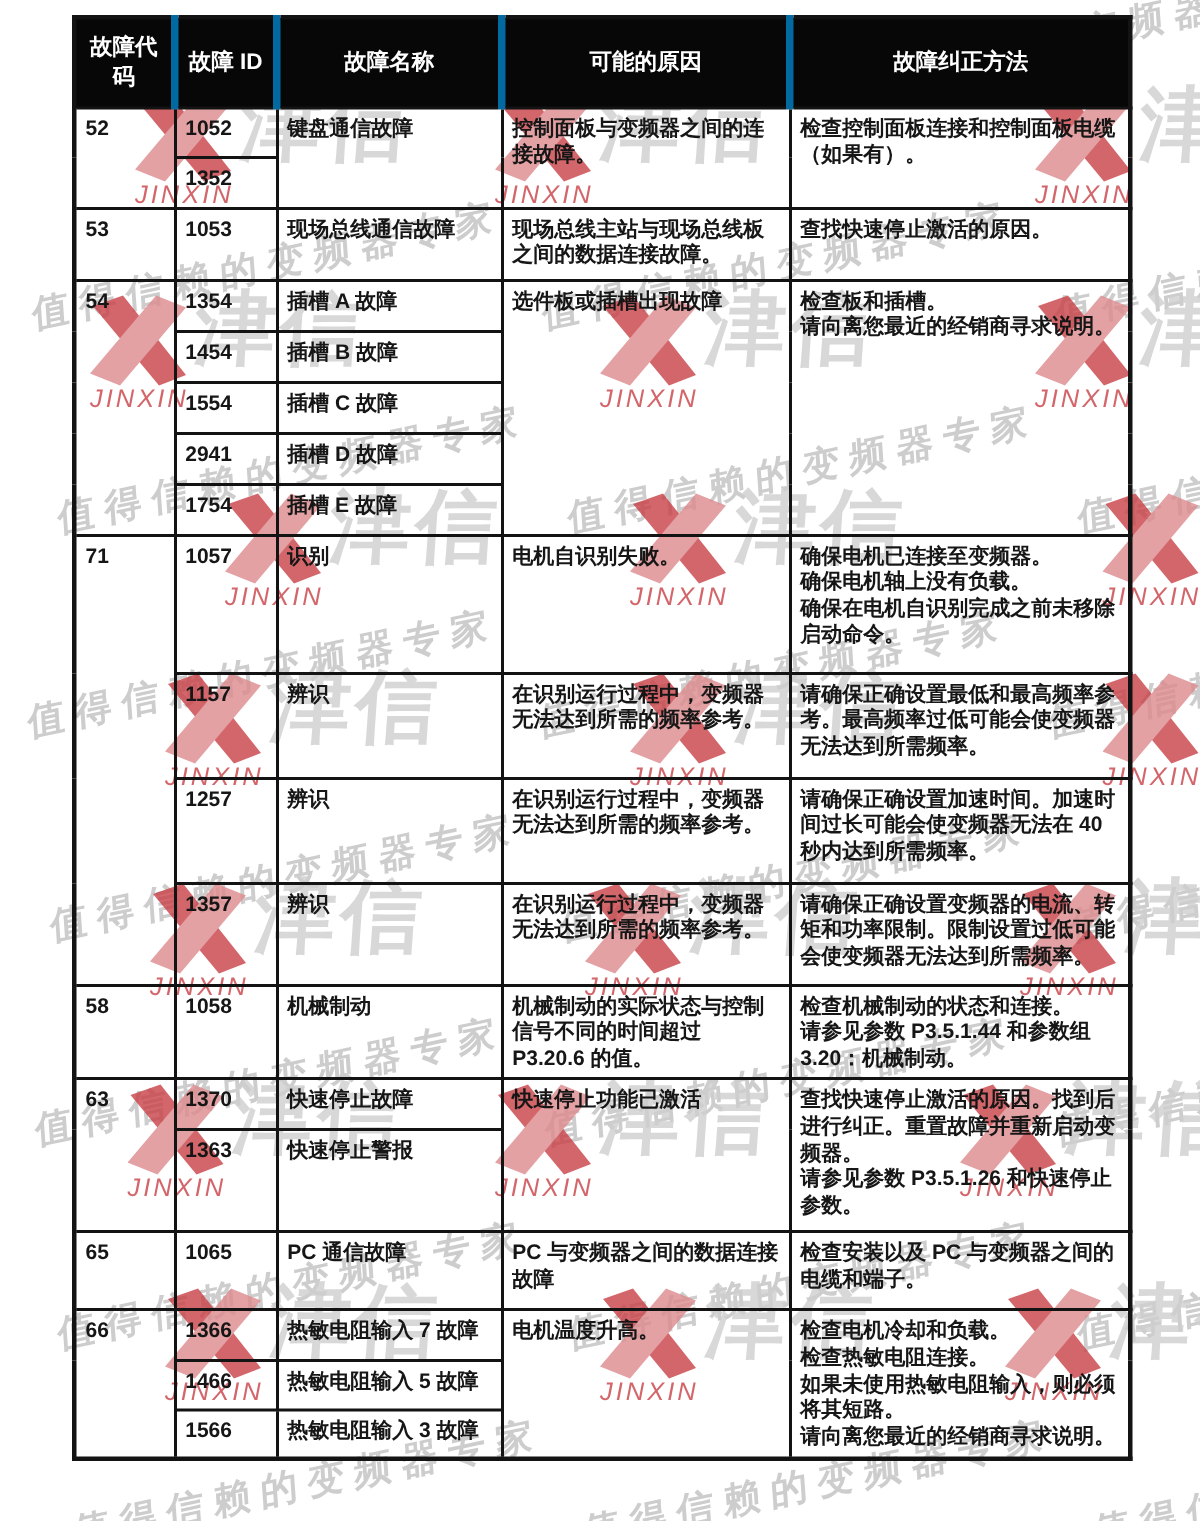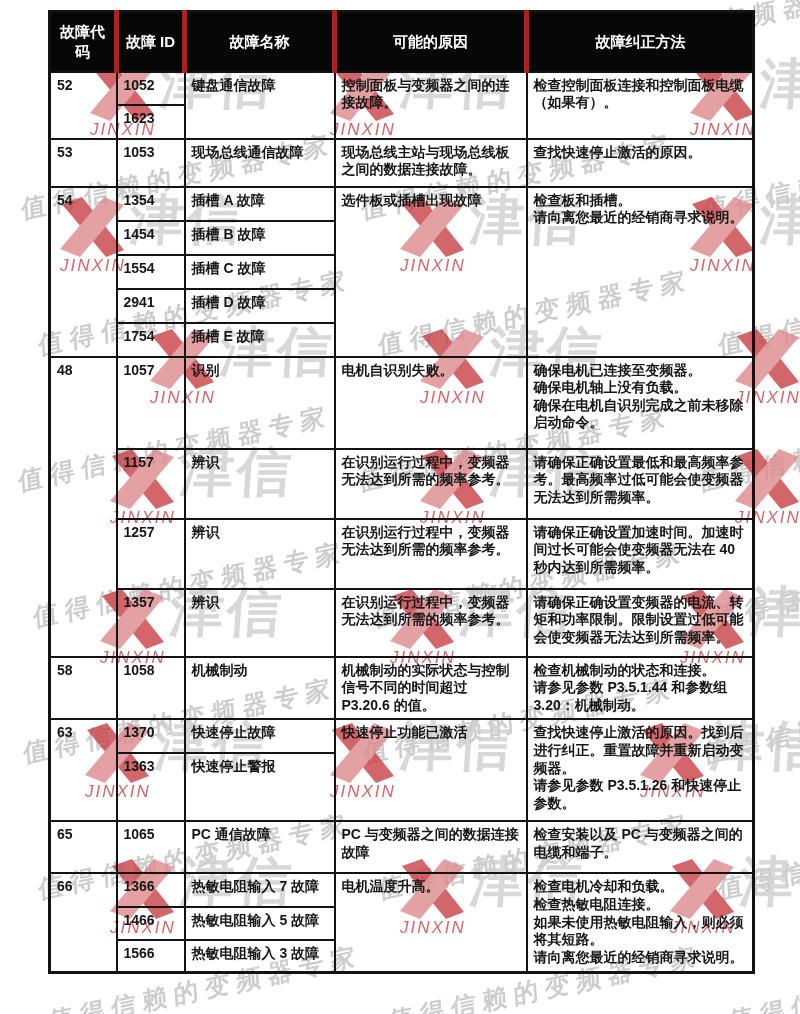--- a/index.html
+++ b/index.html
@@ -26,21 +26,21 @@
   }
   
   table.fault{
     position:absolute;left:48px;top:10px;width:704px;z-index:2;
     border-collapse:collapse;table-layout:fixed;border:3px solid #131313;
   }
   th{
     background:#070707;color:#ffffff;font-size:15px;font-weight:bold;
     text-align:center;vertical-align:middle;padding:2px 4px;line-height:1.3;
   }
-  th + th{border-left:5px solid #b91c1c;}
+  th + th{border-left:5px solid #0369a1;}
   td{
     border:2px solid #131313;vertical-align:top;text-align:left;
     padding:4px 6px;font-size:14px;font-weight:bold;color:#161616;
     line-height:1.26;white-space:pre-line;background:transparent;
     overflow:hidden;
   }
 </style>
 </head>
 <body>
 
@@ -258,21 +258,21 @@
 
       <tr style="height:33px">
         <td rowspan="2">52</td>
         <td>1052</td>
         <td rowspan="2">键盘通信故障</td>
         <td rowspan="2">控制面板与变频器之间的连接故障。</td>
         <td rowspan="2">检查控制面板连接和控制面板电缆
 （如果有）。</td>
       </tr>
       <tr style="height:34px">
-        <td>1623</td>
+        <td>1352</td>
       </tr>
 
       <tr style="height:48px">
         <td>53</td>
         <td>1053</td>
         <td>现场总线通信故障</td>
         <td>现场总线主站与现场总线板之间的数据连接故障。</td>
         <td>查找快速停止激活的原因。</td>
       </tr>
 
@@ -295,21 +295,21 @@
       <tr style="height:34px">
         <td>2941</td>
         <td>插槽 D 故障</td>
       </tr>
       <tr style="height:34px">
         <td>1754</td>
         <td>插槽 E 故障</td>
       </tr>
 
       <tr style="height:92px">
-        <td rowspan="4">48</td>
+        <td rowspan="4">71</td>
         <td>1057</td>
         <td>识别</td>
         <td>电机自识别失败。</td>
         <td>确保电机已连接至变频器。
 确保电机轴上没有负载。
 确保在电机自识别完成之前未移除启动命令。</td>
       </tr>
       <tr style="height:70px">
         <td>1157</td>
         <td>辨识</td>

